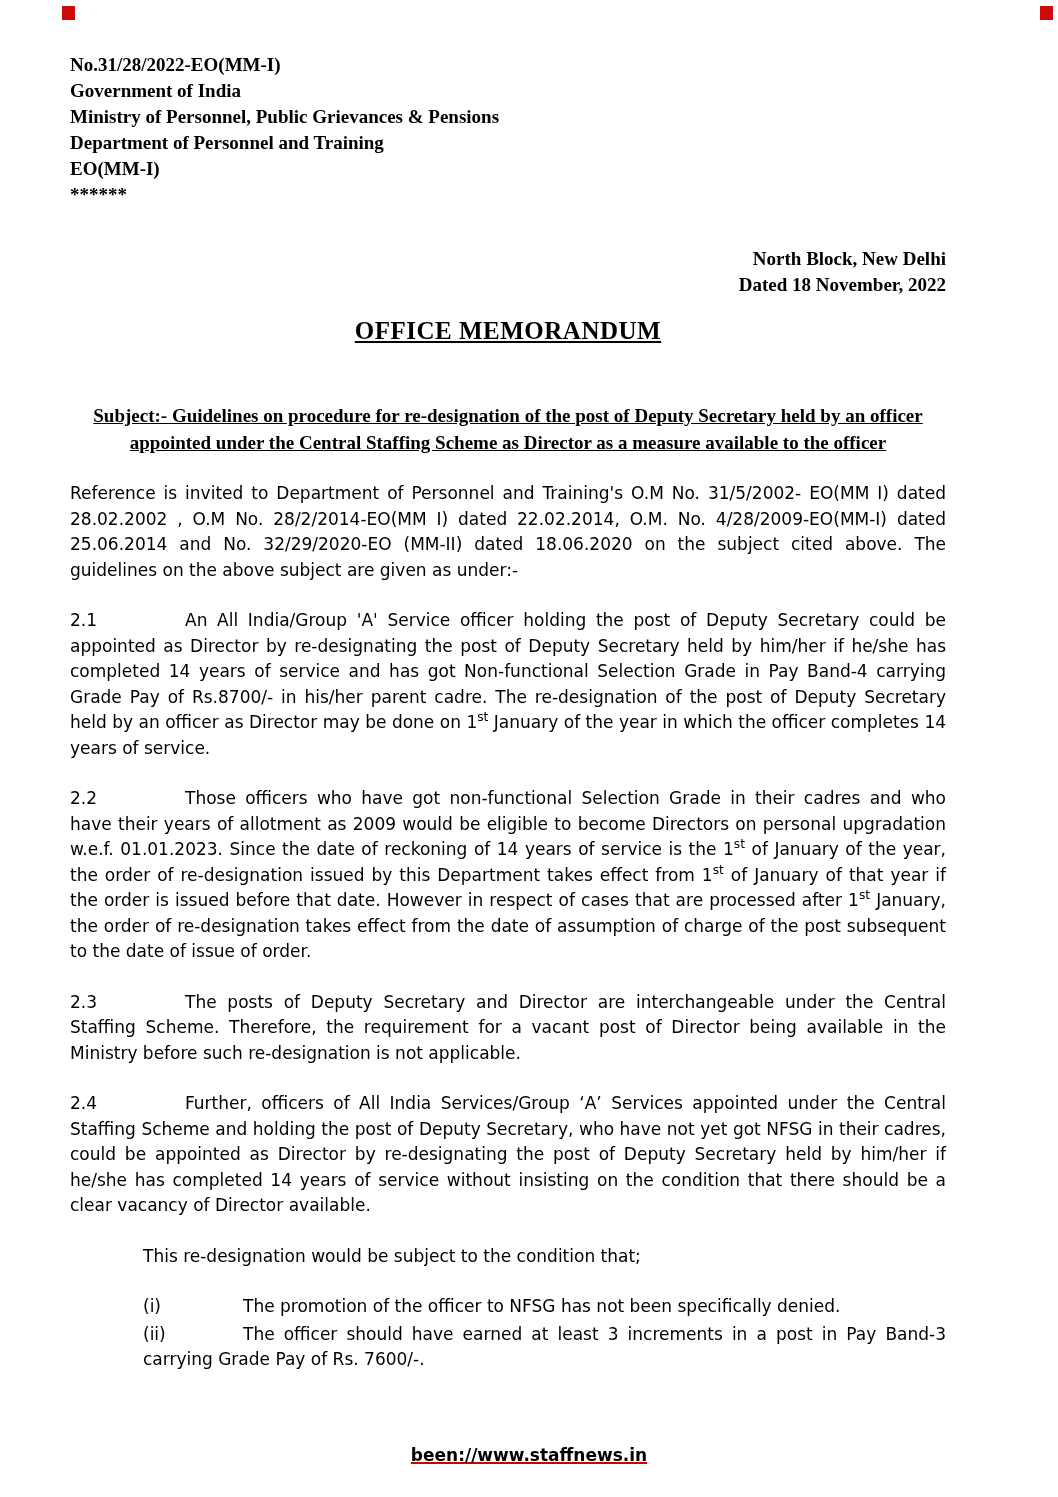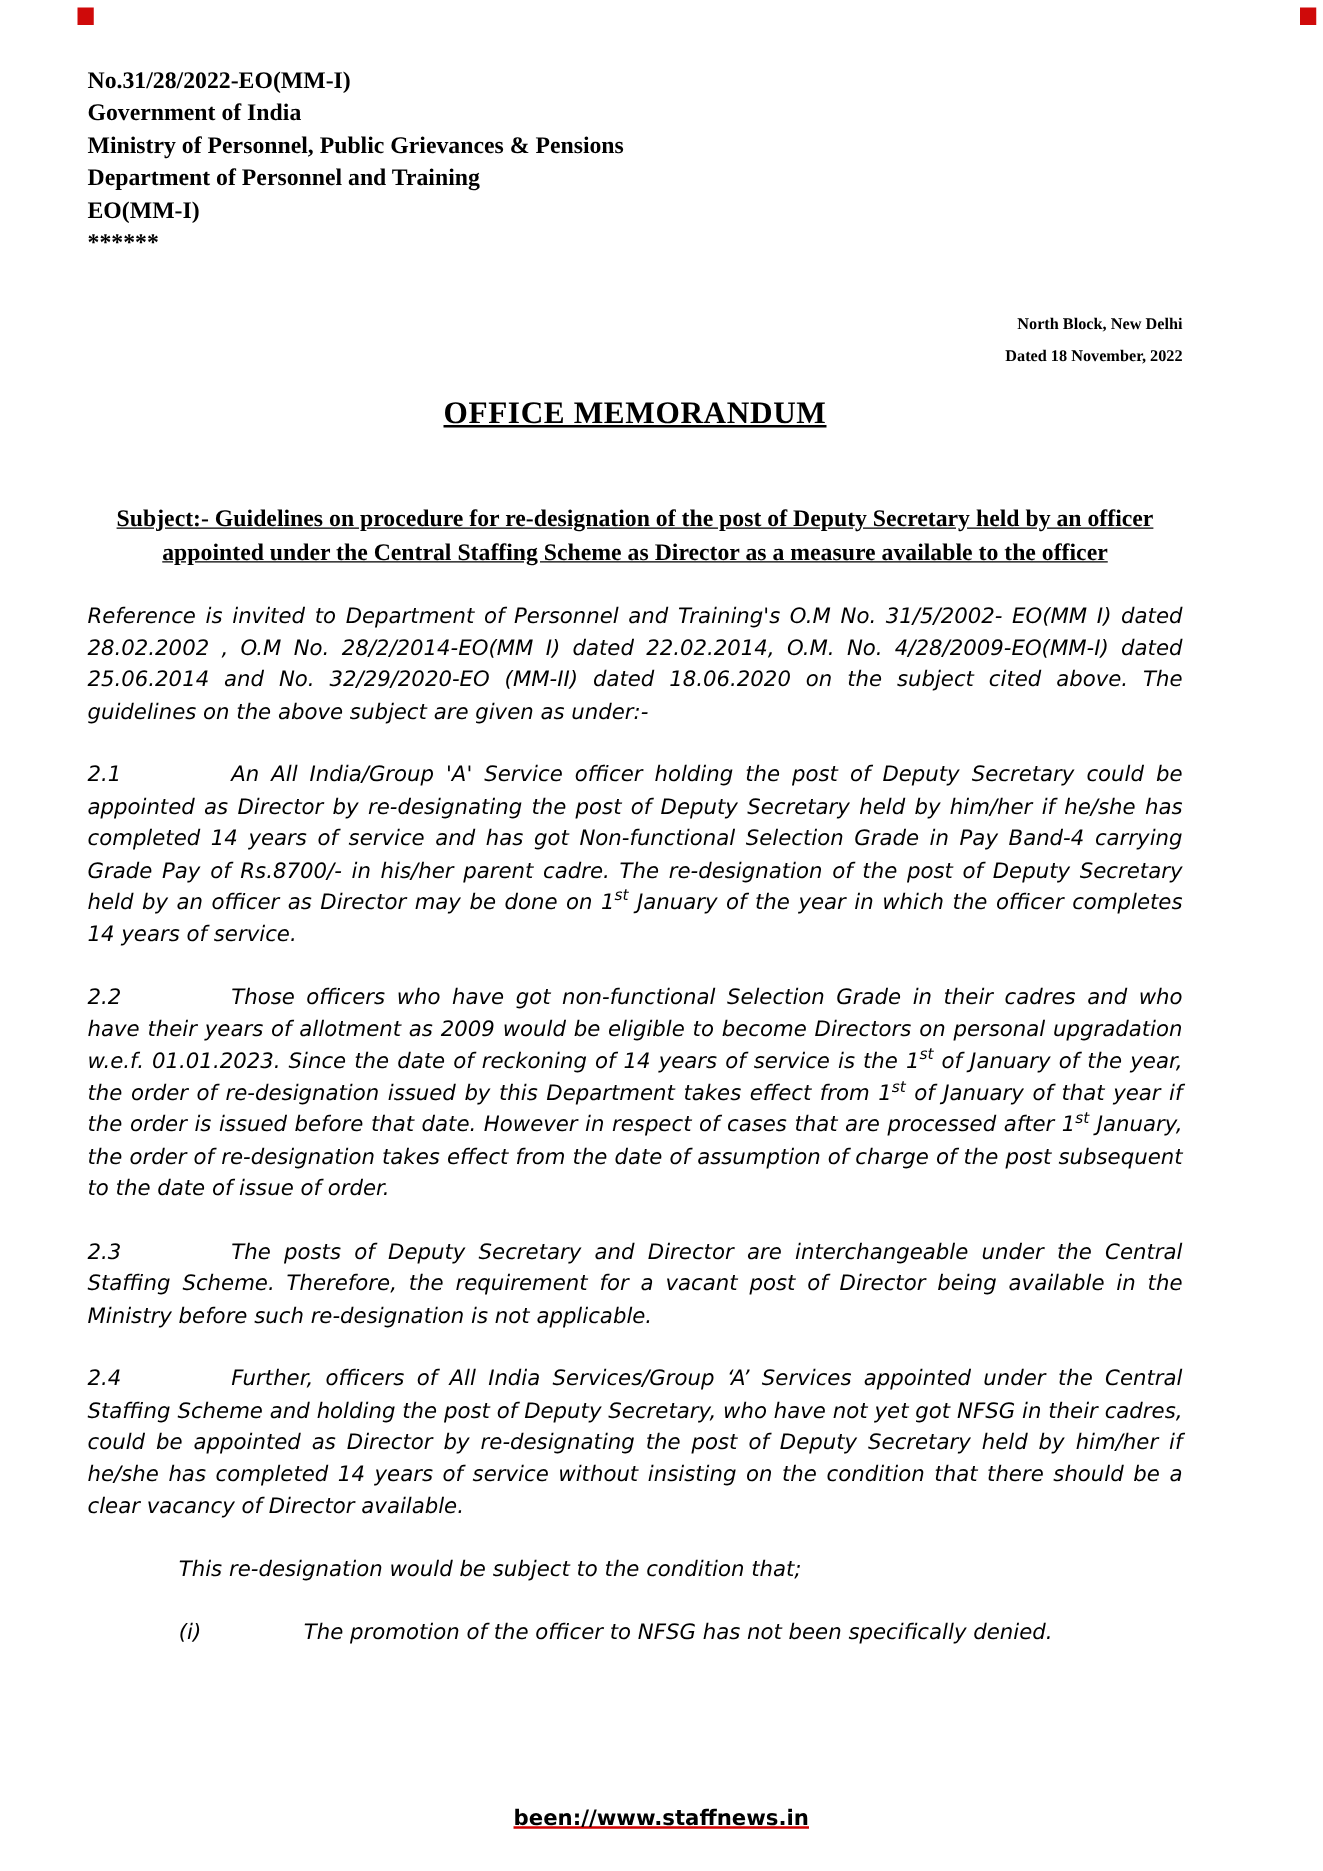--- a/index.html
+++ b/index.html
@@ -29,21 +29,21 @@
     font-family: "Liberation Serif", serif;
     font-weight: bold;
     font-size: 19px;
     line-height: 26px;
   }
   .dateline {
     margin-top: 38px;
     text-align: right;
     font-family: "Liberation Serif", serif;
     font-weight: bold;
-    font-size: 13px;
+    font-size: 19px;
     line-height: 26px;
   }
   .doc-title {
     margin-top: 20px;
     text-align: center;
     font-family: "Liberation Serif", serif;
     font-weight: bold;
     font-size: 25px;
     line-height: 26px;
   }
@@ -59,21 +59,20 @@
     text-decoration: underline;
     padding: 0 8px;
   }
 
   .body-text { margin-top: 6px; }
   .para {
     margin-top: 25px;
     font-size: 17px;
     line-height: 25.5px;
     text-align: justify;
-    font-style: italic;
   }
   .para.tight { margin-top: 2px; }
   .para.indent { margin-left: 73px; }
   .para-num {
     display: inline-block;
     width: 115px;
   }
   .para-marker {
     display: inline-block;
     width: 100px;
@@ -129,19 +128,20 @@
   <div class="subject">Subject:- Guidelines on procedure for re-designation of the post of Deputy Secretary held by an officer appointed under the Central Staffing Scheme as Director as a measure available to the officer</div>
 
   <div class="body-text">
       <div class="para"><span>Reference is invited to Department of Personnel and Training's O.M No. 31/5/2002- EO(MM I) dated 28.02.2002 , O.M No. 28/2/2014-EO(MM I) dated 22.02.2014, O.M. No. 4/28/2009-EO(MM-I) dated 25.06.2014 and No. 32/29/2020-EO (MM-II) dated 18.06.2020 on the subject cited above. The guidelines on the above subject are given as under:-</span></div>
       <div class="para"><span class="para-num">2.1</span><span>An All India/Group 'A' Service officer holding the post of Deputy Secretary could be appointed as Director by re-designating the post of Deputy Secretary held by him/her if he/she has completed 14 years of service and has got Non-functional Selection Grade in Pay Band-4 carrying Grade Pay of Rs.8700/- in his/her parent cadre. The re-designation of the post of Deputy Secretary held by an officer as Director may be done on 1</span><sup>st</sup><span> January of the year in which the officer completes 14 years of service.</span></div>
       <div class="para"><span class="para-num">2.2</span><span>Those officers who have got non-functional Selection Grade in their cadres and who have their years of allotment as 2009 would be eligible to become Directors on personal upgradation w.e.f. 01.01.2023. Since the date of reckoning of 14 years of service is the 1</span><sup>st</sup><span> of January of the year, the order of re-designation issued by this Department takes effect from 1</span><sup>st</sup><span> of January of that year if the order is issued before that date. However in respect of cases that are processed after 1</span><sup>st</sup><span> January, the order of re-designation takes effect from the date of assumption of charge of the post subsequent to the date of issue of order.</span></div>
       <div class="para"><span class="para-num">2.3</span><span>The posts of Deputy Secretary and Director are interchangeable under the Central Staffing Scheme. Therefore, the requirement for a vacant post of Director being available in the Ministry before such re-designation is not applicable.</span></div>
       <div class="para"><span class="para-num">2.4</span><span>Further, officers of All India Services/Group ‘A’ Services appointed under the Central Staffing Scheme and holding the post of Deputy Secretary, who have not yet got NFSG in their cadres, could be appointed as Director by re-designating the post of Deputy Secretary held by him/her if he/she has completed 14 years of service without insisting on the condition that there should be a clear vacancy of Director available.</span></div>
       <div class="para indent"><span>This re-designation would be subject to the condition that;</span></div>
       <div class="para indent"><span class="para-marker">(i)</span><span>The promotion of the officer to NFSG has not been specifically denied.</span></div>
+      <div class="para indent tight"><span class="para-marker">(ii)</span><span>The officer should have earned at least 3 increments in a post in Pay Band-3 carrying Grade Pay of Rs. 7600/-.</span></div>
     </div>
 
   <div class="doc-footer">
     <a href="#">been://www.staffnews.in</a>
   </div>
 
 </div>
 
 </body></html>

